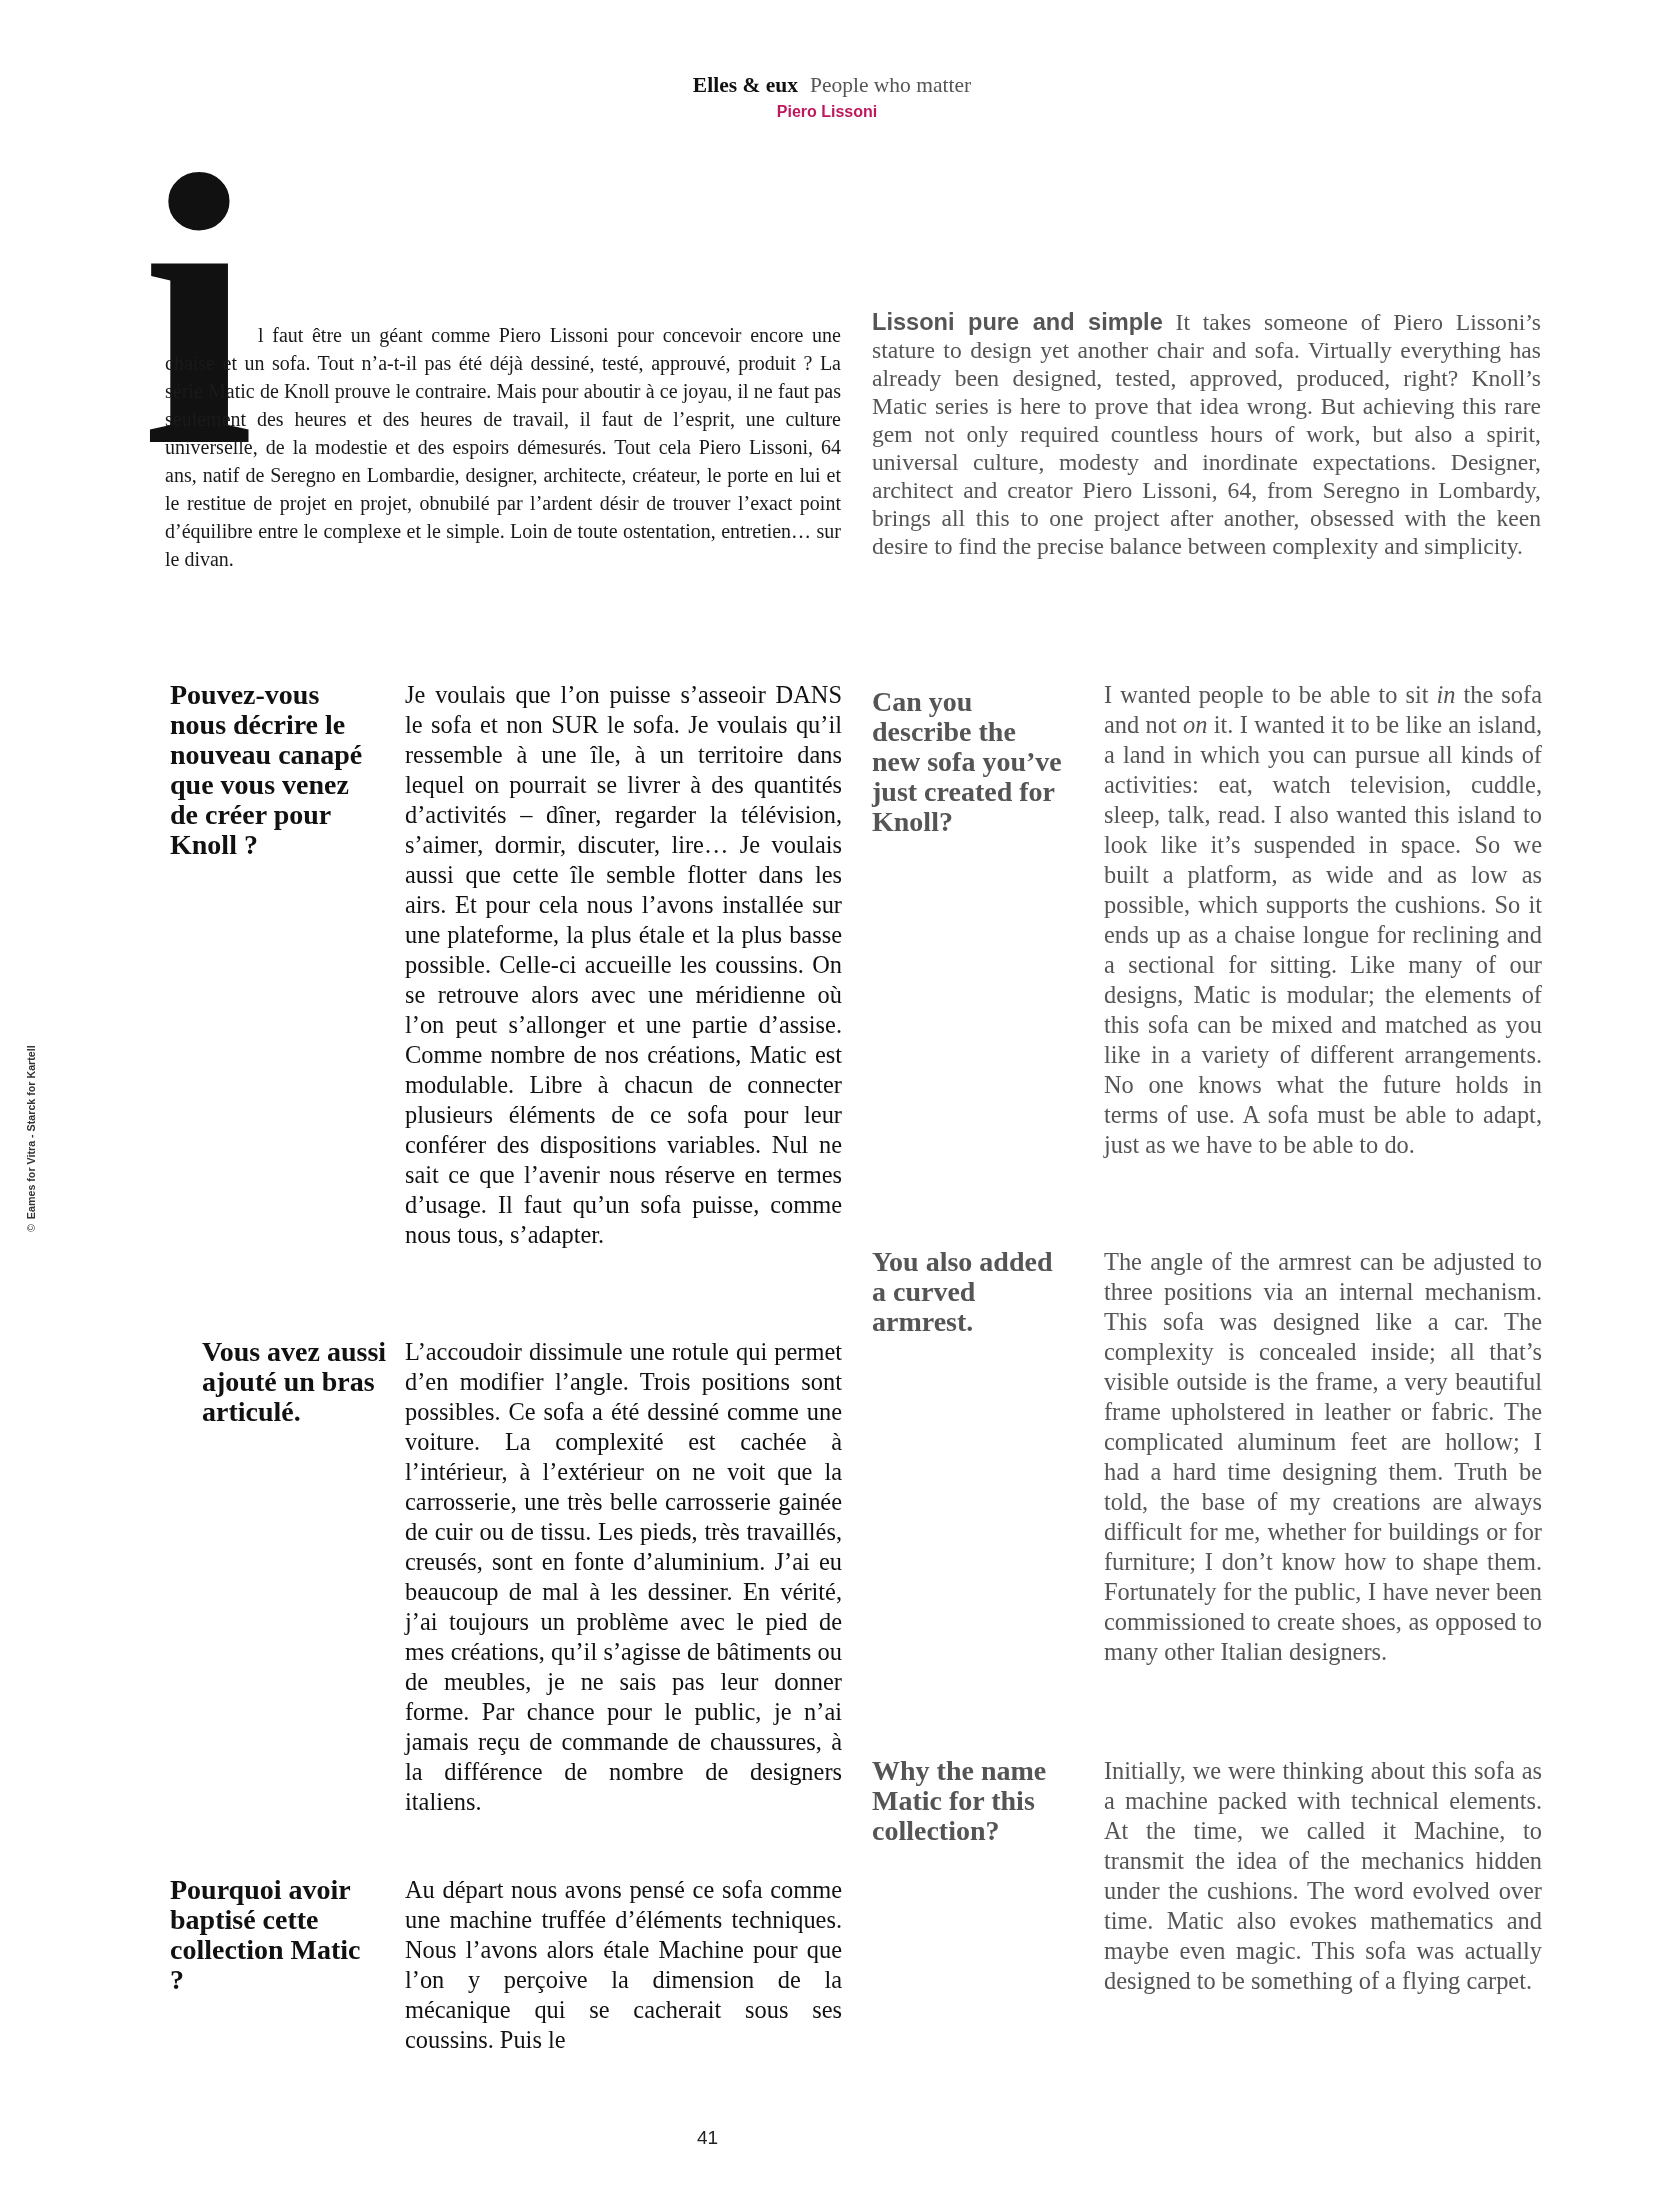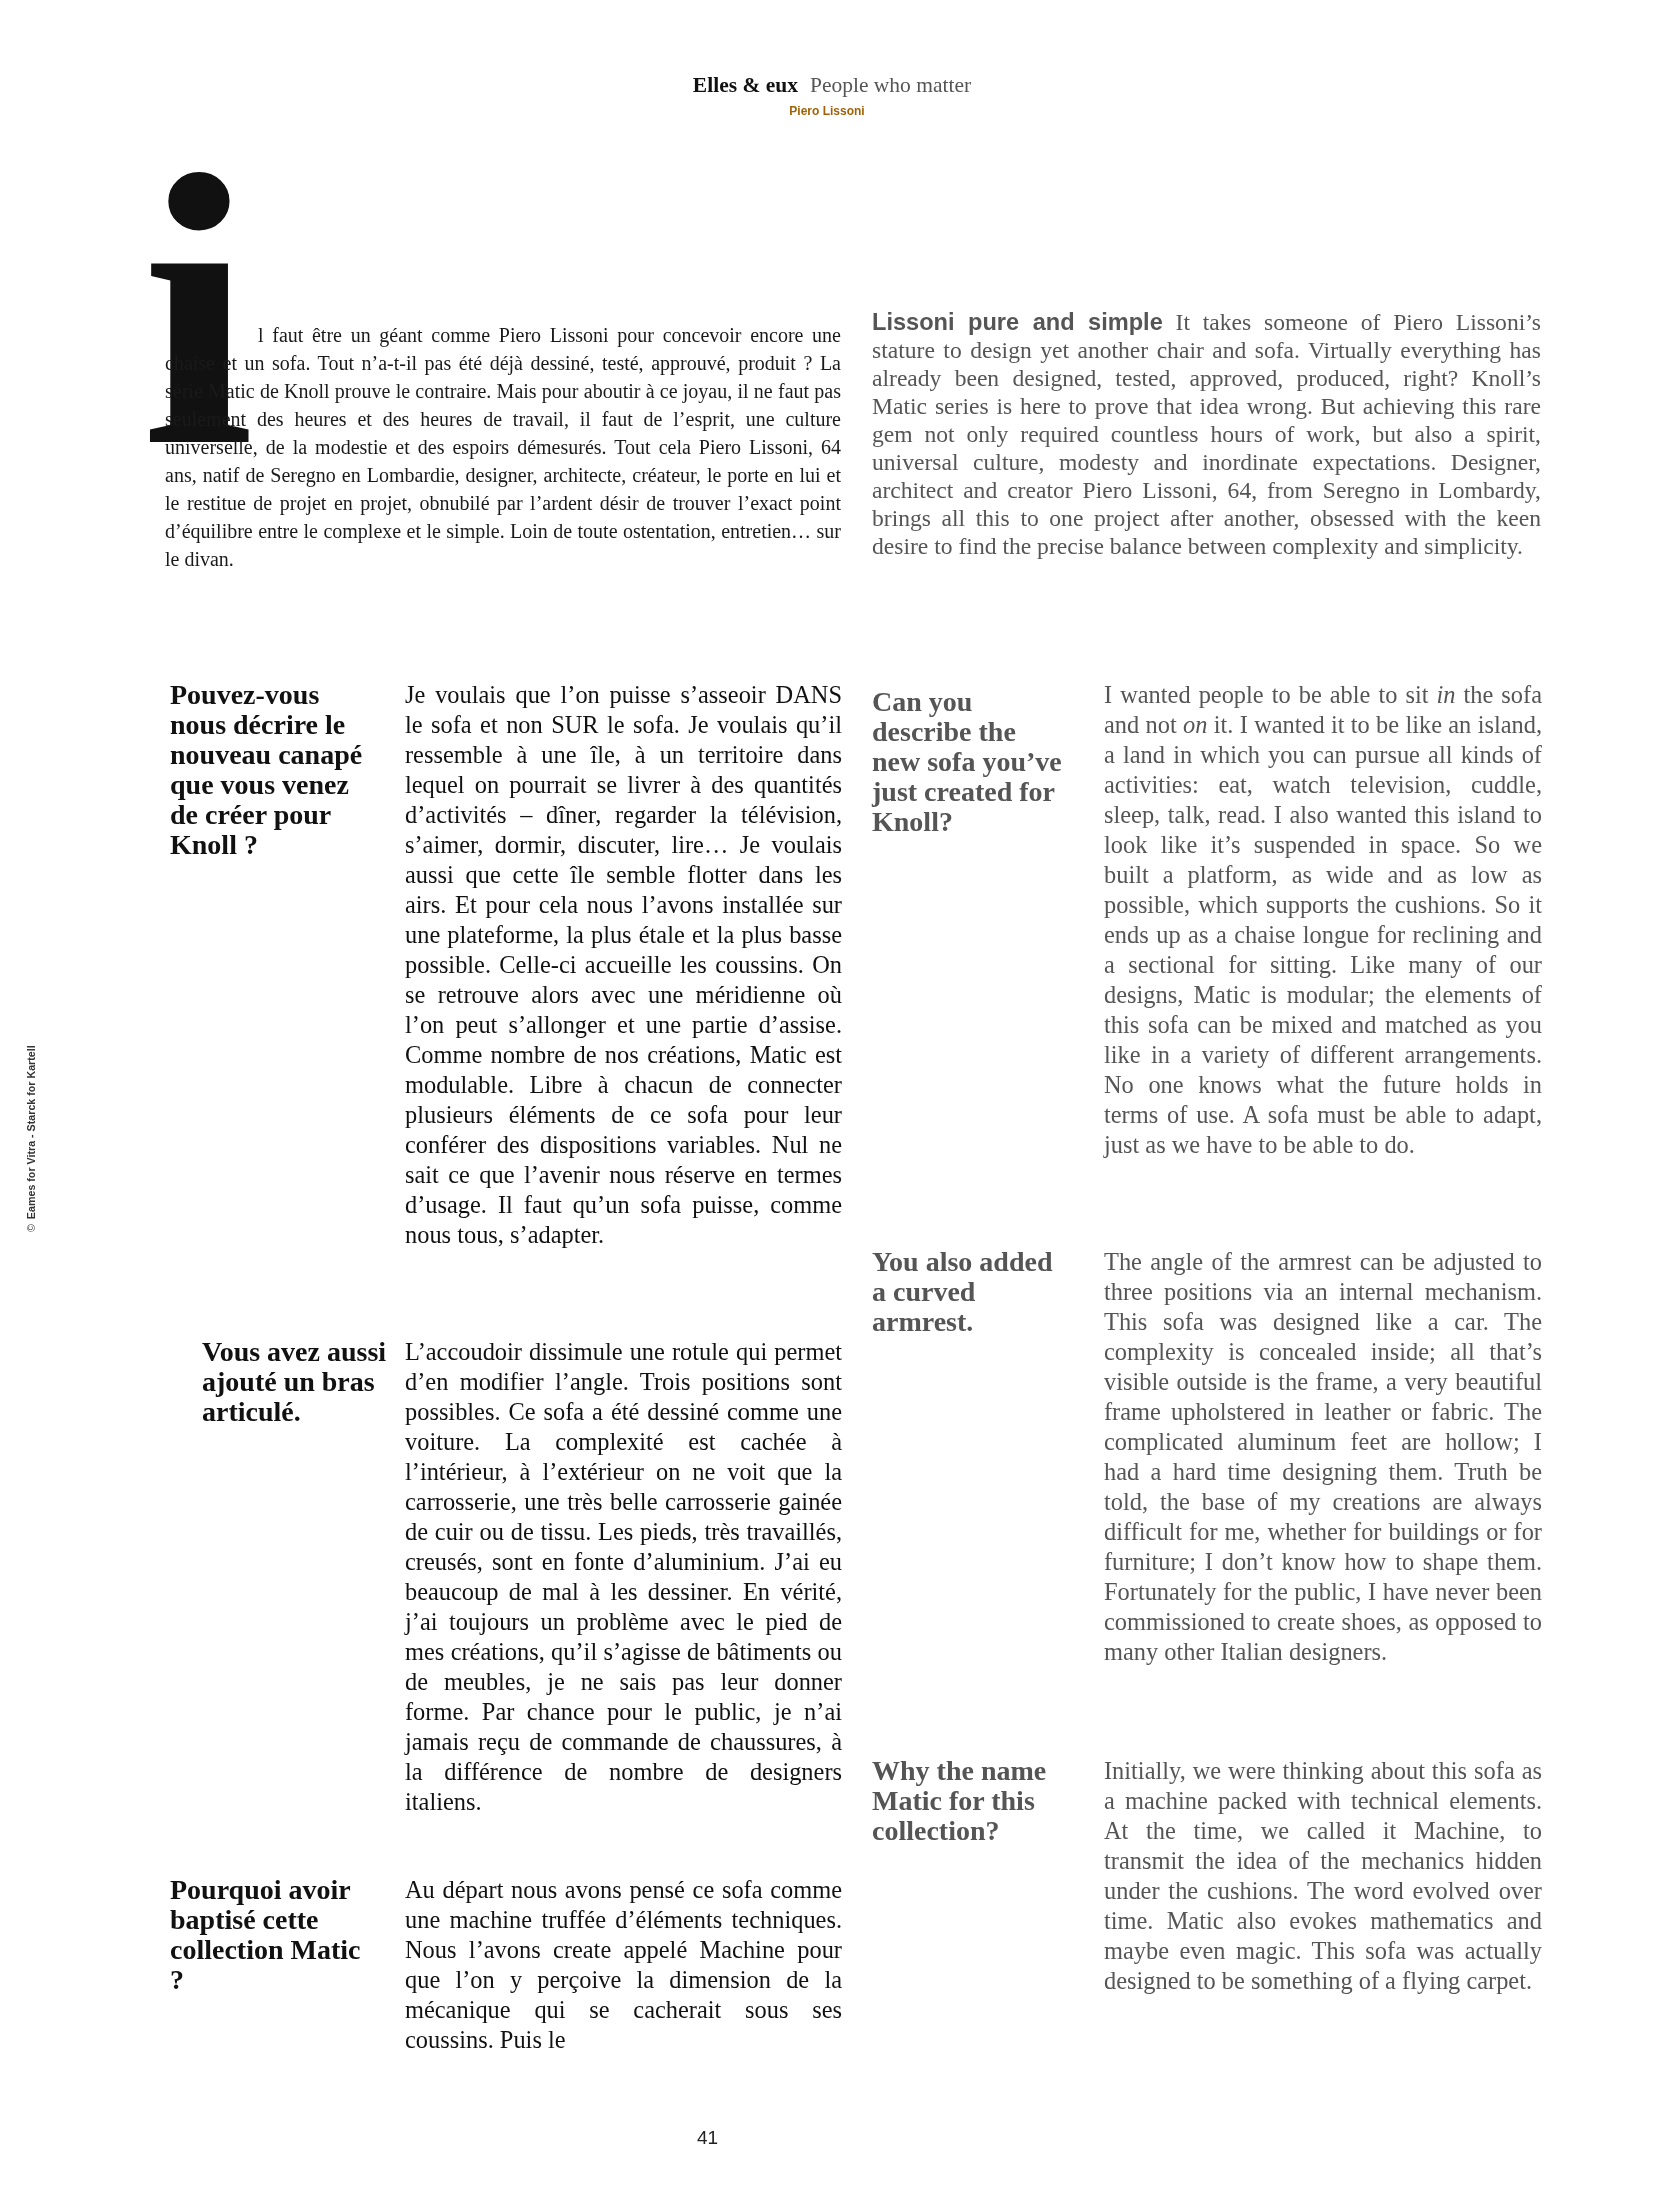--- a/index.html
+++ b/index.html
@@ -3,21 +3,21 @@
   <meta charset="utf-8">
   <style>
     html, body { margin: 0; padding: 0; background: #ffffff; }
     body { width: 1654px; height: 2205px; position: relative; overflow: hidden; color: #1a1a1a; }
     .serif { font-family: "Liberation Serif", "DejaVu Serif", serif; }
 
     #header { position: absolute; top: 71px; left: 0; width: 1654px; text-align: center; }
     #header .line1 { font-size: 21.5px; line-height: 28px; padding-left: 10px; }
     #header .kicker { font-family: "Liberation Serif", serif; font-weight: bold; color: #111; }
     #header .section { font-family: "Liberation Serif", serif; color: #555; margin-left: 6.6px; }
-    #header .name { font-family: "Liberation Sans", sans-serif; font-weight: bold; font-size: 12px; line-height: 25px; color: #a16207; }
+    #header .name { font-family: "Liberation Sans", sans-serif; font-weight: bold; font-size: 16px; line-height: 25px; color: #be185d; }
 
     #dropcap { position: absolute; left: 141px; top: 116px; font-family: "Liberation Serif", serif; font-weight: bold; font-size: 389px; line-height: 389px; color: #111; transform: scaleX(1.05); transform-origin: left top; }
 
     .col-fr-intro { position: absolute; left: 165px; top: 321px; width: 676px; font-size: 20px; line-height: 28px; text-align: justify; }
     .col-fr-intro p { margin: 0; }
     .col-fr-intro .indent { text-indent: 93px; }
 
     .col-en-intro { position: absolute; left: 872px; top: 308px; width: 669px; font-size: 23.6px; line-height: 28px; text-align: justify; color: #555; }
     .col-en-intro p { margin: 0; }
     .col-en-intro .lead { font-family: "Liberation Sans", sans-serif; font-weight: bold; color: #555; }
@@ -54,21 +54,21 @@
   <p><span class="lead">Lissoni pure and simple</span><span> It takes someone of Piero Lissoni’s stature to design yet another chair and sofa. Virtually everything has already been designed, tested, approved, produced, right? Knoll’s Matic series is here to prove that idea wrong. But achieving this rare gem not only required countless hours of work, but also a spirit, universal culture, modesty and inordinate expectations. Designer, architect and creator Piero Lissoni, 64, from Seregno in Lombardy, brings all this to one project after another, obsessed with the keen desire to find the precise balance between complexity and simplicity.</span></p>
 </div>
 
 <div class="q fr-q" style="top:680px;">Pouvez-vous nous décrire le nouveau canapé que vous venez de créer pour Knoll ?</div>
 <div class="a fr-a" style="top:680px;">Je voulais que l’on puisse s’asseoir DANS le sofa et non SUR le sofa. Je voulais qu’il ressemble à une île, à un territoire dans lequel on pourrait se livrer à des quantités d’activités – dîner, regarder la télévision, s’aimer, dormir, discuter, lire… Je voulais aussi que cette île semble flotter dans les airs. Et pour cela nous l’avons installée sur une plateforme, la plus étale et la plus basse possible. Celle-ci accueille les coussins. On se retrouve alors avec une méridienne où l’on peut s’allonger et une partie d’assise. Comme nombre de nos créations, Matic est modulable. Libre à chacun de connecter plusieurs éléments de ce sofa pour leur conférer des dispositions variables. Nul ne sait ce que l’avenir nous réserve en termes d’usage. Il faut qu’un sofa puisse, comme nous tous, s’adapter.</div>
 
 <div class="q fr-q" style="top:1337px;margin-left:32px;">Vous avez aussi ajouté un bras articulé.</div>
 <div class="a fr-a" style="top:1337px;">L’accoudoir dissimule une rotule qui permet d’en modifier l’angle. Trois positions sont possibles. Ce sofa a été dessiné comme une voiture. La complexité est cachée à l’intérieur, à l’extérieur on ne voit que la carrosserie, une très belle carrosserie gainée de cuir ou de tissu. Les pieds, très travaillés, creusés, sont en fonte d’aluminium. J’ai eu beaucoup de mal à les dessiner. En vérité, j’ai toujours un problème avec le pied de mes créations, qu’il s’agisse de bâtiments ou de meubles, je ne sais pas leur donner forme. Par chance pour le public, je n’ai jamais reçu de commande de chaussures, à la différence de nombre de designers italiens.</div>
 
 <div class="q fr-q" style="top:1875px;">Pourquoi avoir baptisé cette collection Matic ?</div>
-<div class="a fr-a" style="top:1875px;">Au départ nous avons pensé ce sofa comme une machine truffée d’éléments techniques. Nous l’avons create appelé Machine pour que l’on y perçoive la dimension de la mécanique qui se cacherait sous ses coussins. Puis le</div>
+<div class="a fr-a" style="top:1875px;">Au départ nous avons pensé ce sofa comme une machine truffée d’éléments techniques. Nous l’avons alors étale Machine pour que l’on y perçoive la dimension de la mécanique qui se cacherait sous ses coussins. Puis le</div>
 
 <div class="q en-q" style="top:680px;margin-top:7px;">Can you describe the new sofa you’ve just created for Knoll?</div>
 <div class="a en-a" style="top:680px;">I wanted people to be able to sit <i>in</i> the sofa and not <i>on</i> it. I wanted it to be like an island, a land in which you can pursue all kinds of activities: eat, watch television, cuddle, sleep, talk, read. I also wanted this island to look like it’s suspended in space. So we built a platform, as wide and as low as possible, which supports the cushions. So it ends up as a chaise longue for reclining and a sectional for sitting. Like many of our designs, Matic is modular; the elements of this sofa can be mixed and matched as you like in a variety of different arrangements. No one knows what the future holds in terms of use. A sofa must be able to adapt, just as we have to be able to do.</div>
 
 <div class="q en-q" style="top:1247px;">You also added a curved armrest.</div>
 <div class="a en-a" style="top:1247px;">The angle of the armrest can be adjusted to three positions via an internal mechanism. This sofa was designed like a car. The complexity is concealed inside; all that’s visible outside is the frame, a very beautiful frame upholstered in leather or fabric. The complicated aluminum feet are hollow; I had a hard time designing them. Truth be told, the base of my creations are always difficult for me, whether for buildings or for furniture; I don’t know how to shape them. Fortunately for the public, I have never been commissioned to create shoes, as opposed to many other Italian designers.</div>
 
 <div class="q en-q" style="top:1756px;">Why the name Matic for this collection?</div>
 <div class="a en-a" style="top:1756px;">Initially, we were thinking about this sofa as a machine packed with technical elements. At the time, we called it Machine, to transmit the idea of the mechanics hidden under the cushions. The word evolved over time. Matic also evokes mathematics and maybe even magic. This sofa was actually designed to be something of a flying carpet.</div>
 

